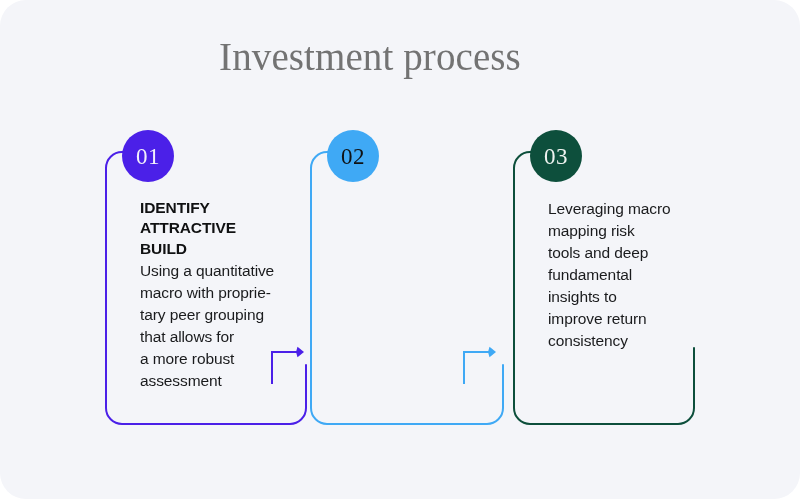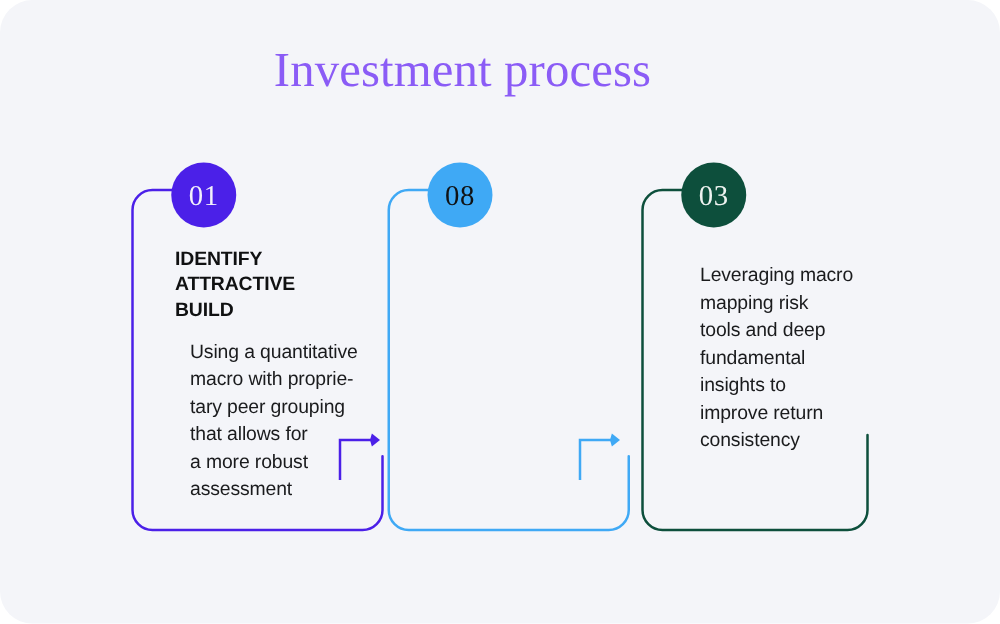--- a/index.html
+++ b/index.html
@@ -27,21 +27,21 @@
   .page-title {
     position: absolute;
     top: 34px;
     left: 0;
     width: 740px;
     text-align: center;
     font-family: "Liberation Serif", serif;
     font-size: 39px;
     font-weight: 400;
     letter-spacing: 0.1px;
-    color: #8b5cf6;
+    color: #737373;
   }
 
   
   .col {
     position: absolute;
     top: 130px;
     width: 210px;
     height: 295px;
   }
   .col-1 { left: 104px; }
@@ -55,21 +55,21 @@
     top: 20px;
     width: 210px;
     height: 275px;
     pointer-events: none;
   }
   .bracket svg { display: block; overflow: visible; }
 
   .badge {
     position: absolute;
     top: 0;
-    left: 33px;
+    left: 18px;
     width: 52px;
     height: 52px;
     border-radius: 50%;
     display: flex;
     align-items: center;
     justify-content: center;
     font-family: "Liberation Serif", serif;
     font-size: 23px;
     line-height: 1;
     letter-spacing: 0.4px;
@@ -94,21 +94,21 @@
     color: #101112;
     margin: 0 0 1px 0;
     white-space: pre-line;
   }
   .desc {
     font-size: 15.5px;
     font-weight: 400;
     line-height: 1.42;
     letter-spacing: -0.1px;
     color: #1a1b1d;
-    margin: 12px;
+    margin: 0;
     white-space: pre-line;
   }
 
   
   .arrow {
     position: absolute;
     pointer-events: none;
   }
   .arrow svg { display: block; overflow: visible; }
   .arrow-1 { left: 270px; top: 348px; }
@@ -151,21 +151,21 @@
     </svg>
   </div>
 
   <div class="col col-2">
     <div class="bracket">
       <svg width="212" height="278" viewBox="0 0 212 278" fill="none" xmlns="http://www.w3.org/2000/svg">
         <path d="M55 2 H18 A16 16 0 0 0 2 18 V258 A16 16 0 0 0 18 274 H178 A16 16 0 0 0 194 258 V215" stroke="#3fa9f5" stroke-width="2" fill="none" stroke-linecap="round"></path>
       </svg>
     </div>
     <div class="badge badge-2">
-      <span>08</span>
+      <span>02</span>
     </div>
   </div>
 
   <div class="arrow arrow-2">
     <svg width="44" height="36" viewBox="0 0 44 36" fill="none" xmlns="http://www.w3.org/2000/svg">
       <path d="M2 36 V4 H30" stroke="#3fa9f5" stroke-width="2" fill="none"></path>
       <path d="M26 4 L34 4 L27.5 9.2 Z" fill="#3fa9f5"></path>
       <path d="M26 4 L34 4 L27.5 -1.2 Z" fill="#3fa9f5"></path>
     </svg>
   </div>

